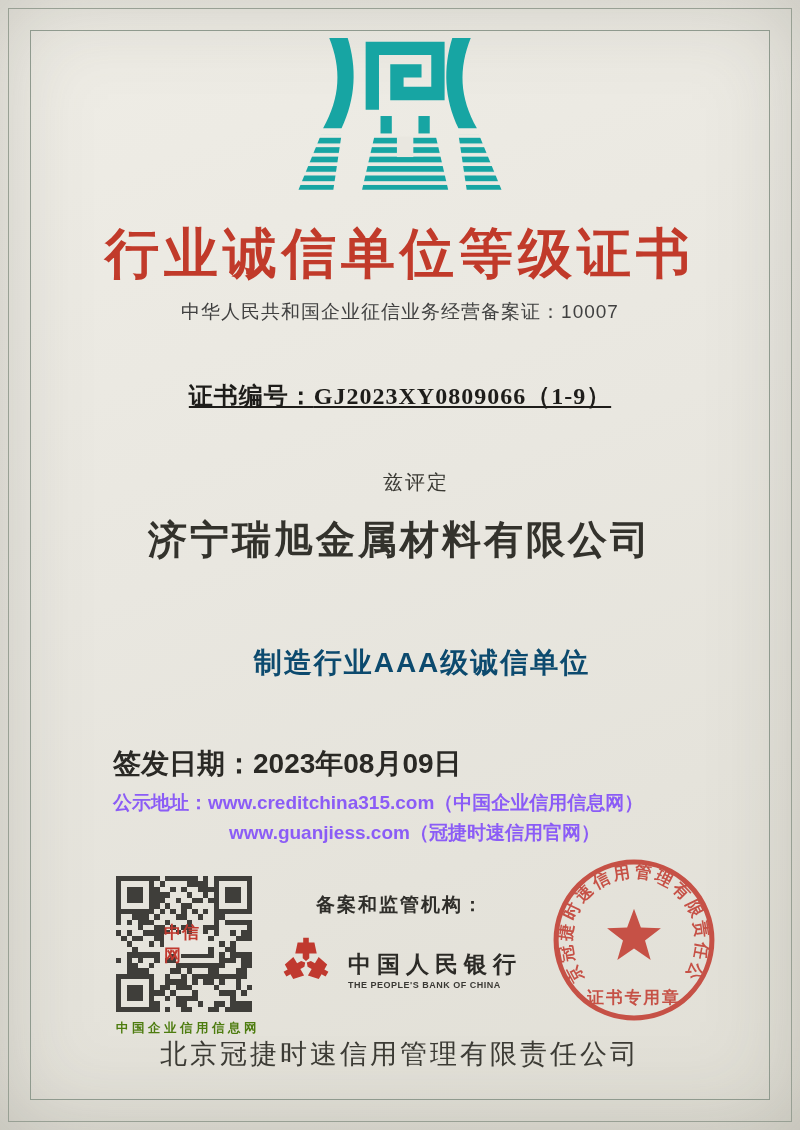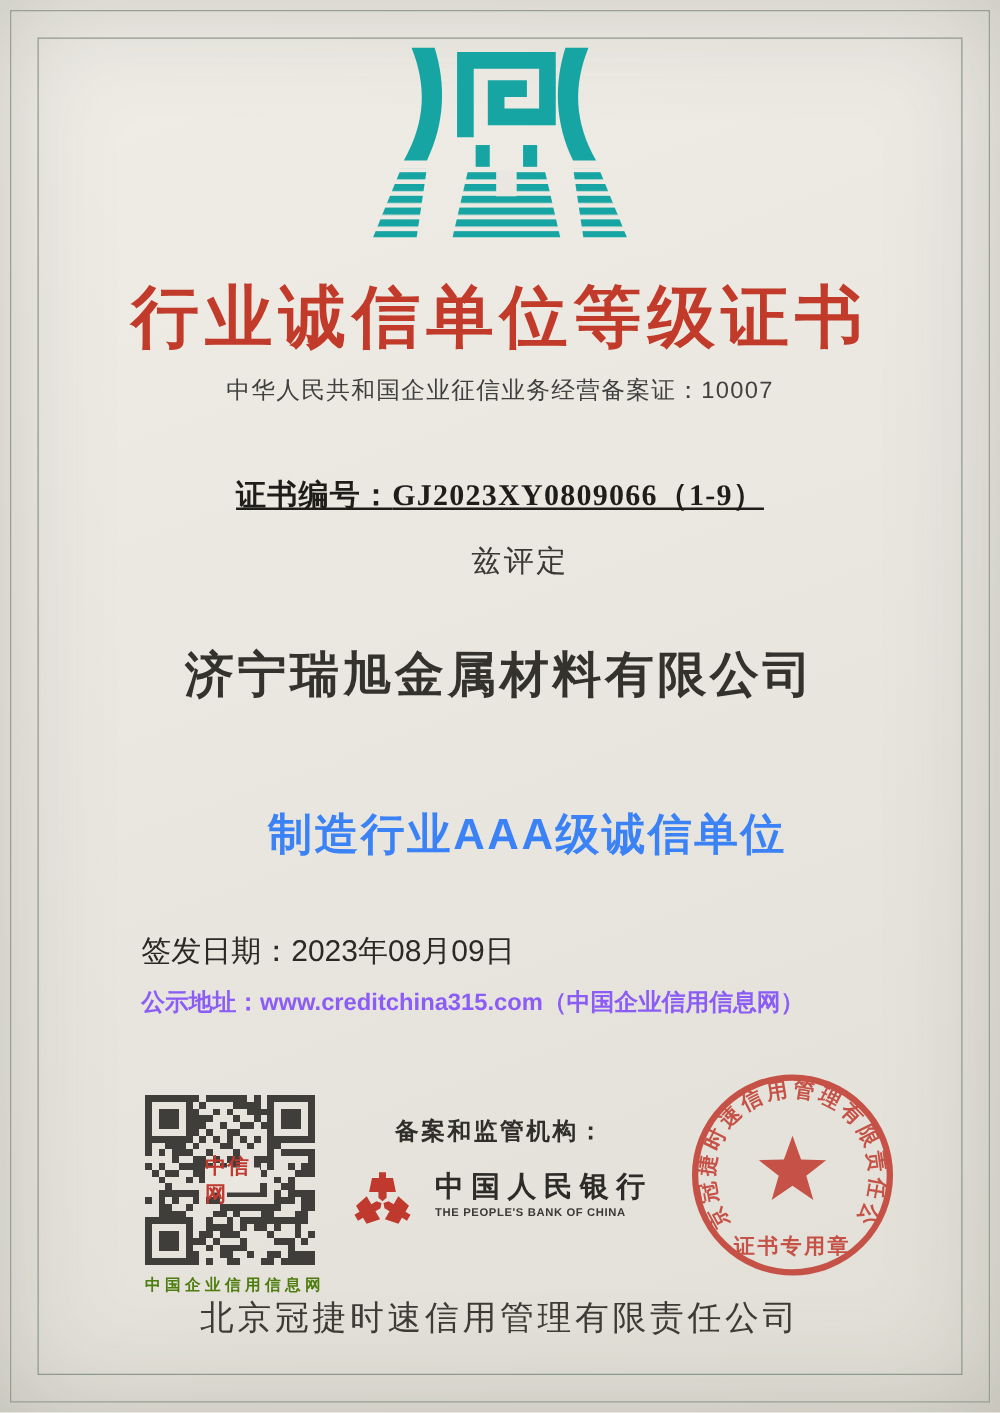--- a/index.html
+++ b/index.html
@@ -19,48 +19,48 @@
 
   .logo-wrap { position:absolute; top:34px; left:0; right:0; display:flex; justify-content:center; }
 
   .cert-title { top:218px; font-size:54px; font-weight:bold; letter-spacing:5px;
     color:#c13a2a; }
   .cert-subtitle { top:299px; font-size:19px; font-weight:400; letter-spacing:1px; color:#404040; }
 
   .cert-number { top:380px; font-family:"Liberation Serif","DejaVu Serif",serif;
     font-size:24px; font-weight:bold; color:#1e1d1a; letter-spacing:1px;text-decoration:underline; }
 
-  .hereby { top:433px; font-family:"Liberation Serif","DejaVu Serif",serif;
-    font-size:24px; color:#3a3933; letter-spacing:2px;padding-left:32px; }
+  .hereby { top:469px; font-family:"Liberation Serif","DejaVu Serif",serif;
+    font-size:20px; color:#3a3933; letter-spacing:2px;padding-left:32px; }
 
   .company { top:513px; font-family:Liberation Sans, sans-serif;
     font-size:39px; font-weight:600; letter-spacing:3px; color:#33322c; }
 
-  .grade { top:644px; font-size:35px; font-weight:bold; letter-spacing:2px; color:#3b82f6;padding-left:44px; }
+  .grade { top:644px; font-size:28px; font-weight:bold; letter-spacing:2px; color:#0c4a6e;padding-left:44px; }
 
   .dates { position:absolute; top:745px; left:113px; right:80px;
-    display:flex; font-size:24px; font-weight:400; color:#2a2925; }
+    display:flex; font-size:28px; font-weight:700; color:#2a2925; }
 
   .publicity { position:absolute; top:788px; left:113px; right:60px;
     font-size:19px; font-weight:600; line-height:30px; color:#8b5cf6; }
   .publicity .line2 { margin-left:116px; }
 
   .qr-block { position:absolute; left:116px; top:876px; width:140px; }
   .qr-box { position:relative; width:136px; height:136px; }
   .qr-box svg { display:block; width:136px; height:136px; }
   .qr-center { position:absolute; left:48px; top:58px; width:44px; height:20px;
     background:#e9e7e0; display:flex; align-items:center; justify-content:center;
     color:#c0392f; font-size:17px; font-weight:600; letter-spacing:1px; }
   .qr-caption { margin-top:8px; width:136px; text-align:center; font-size:12.5px;
     font-weight:600; letter-spacing:3.5px; color:#4d7c0f; white-space:nowrap; }
 
   .reg-heading { top:892px; font-size:19px; font-weight:600; letter-spacing:2px; color:#2f2e2a; }
 
   .bank-row { position:absolute; top:934px; left:0; right:0;
-    display:flex; align-items:flex-start; justify-content:center; gap:14px; }
+    display:flex; align-items:flex-end; justify-content:center; gap:14px; }
   .bank-text { text-align:left; }
   .bank-cn { font-family:"Liberation Serif","DejaVu Serif",serif; font-size:23px;
     font-weight:bold; letter-spacing:6px; color:#2c2b27; }
   .bank-en { font-size:9px; font-weight:bold; letter-spacing:.5px; color:#3a3934; margin-top:0; }
 
   .seal { position:absolute; left:548px; top:854px; width:172px; height:172px; opacity:.92; }
 
   .issuer { top:1036px; font-size:27px; font-weight:500; letter-spacing:3px; color:#3c3b35; }
 </style>
 </head>
@@ -102,20 +102,21 @@
 <div class="abs hereby">兹评定</div>
 <div class="abs company">济宁瑞旭金属材料有限公司</div>
 <div class="abs grade">制造行业AAA级诚信单位</div>
 
 <div class="dates">
   <div><span>签发日期：</span><span>2023年08月09日</span></div>
 </div>
 
 <div class="publicity">
   <div class="line1"><span>公示地址：</span><span>www.creditchina315.com</span><span>（中国企业信用信息网）</span></div>
+  <div class="line2"><span>www.guanjiess.com</span><span>（冠捷时速信用官网）</span></div>
 </div>
 
 <div class="qr-block">
   <div class="qr-box">
     <svg id="qr-svg" viewBox="0 0 25 25" shape-rendering="crispEdges">
         <rect x="0" y="0" width="1" height="1" fill="#3f3e3a"></rect>
         <rect x="1" y="0" width="1" height="1" fill="#3f3e3a"></rect>
         <rect x="2" y="0" width="1" height="1" fill="#3f3e3a"></rect>
         <rect x="3" y="0" width="1" height="1" fill="#3f3e3a"></rect>
         <rect x="4" y="0" width="1" height="1" fill="#3f3e3a"></rect>

